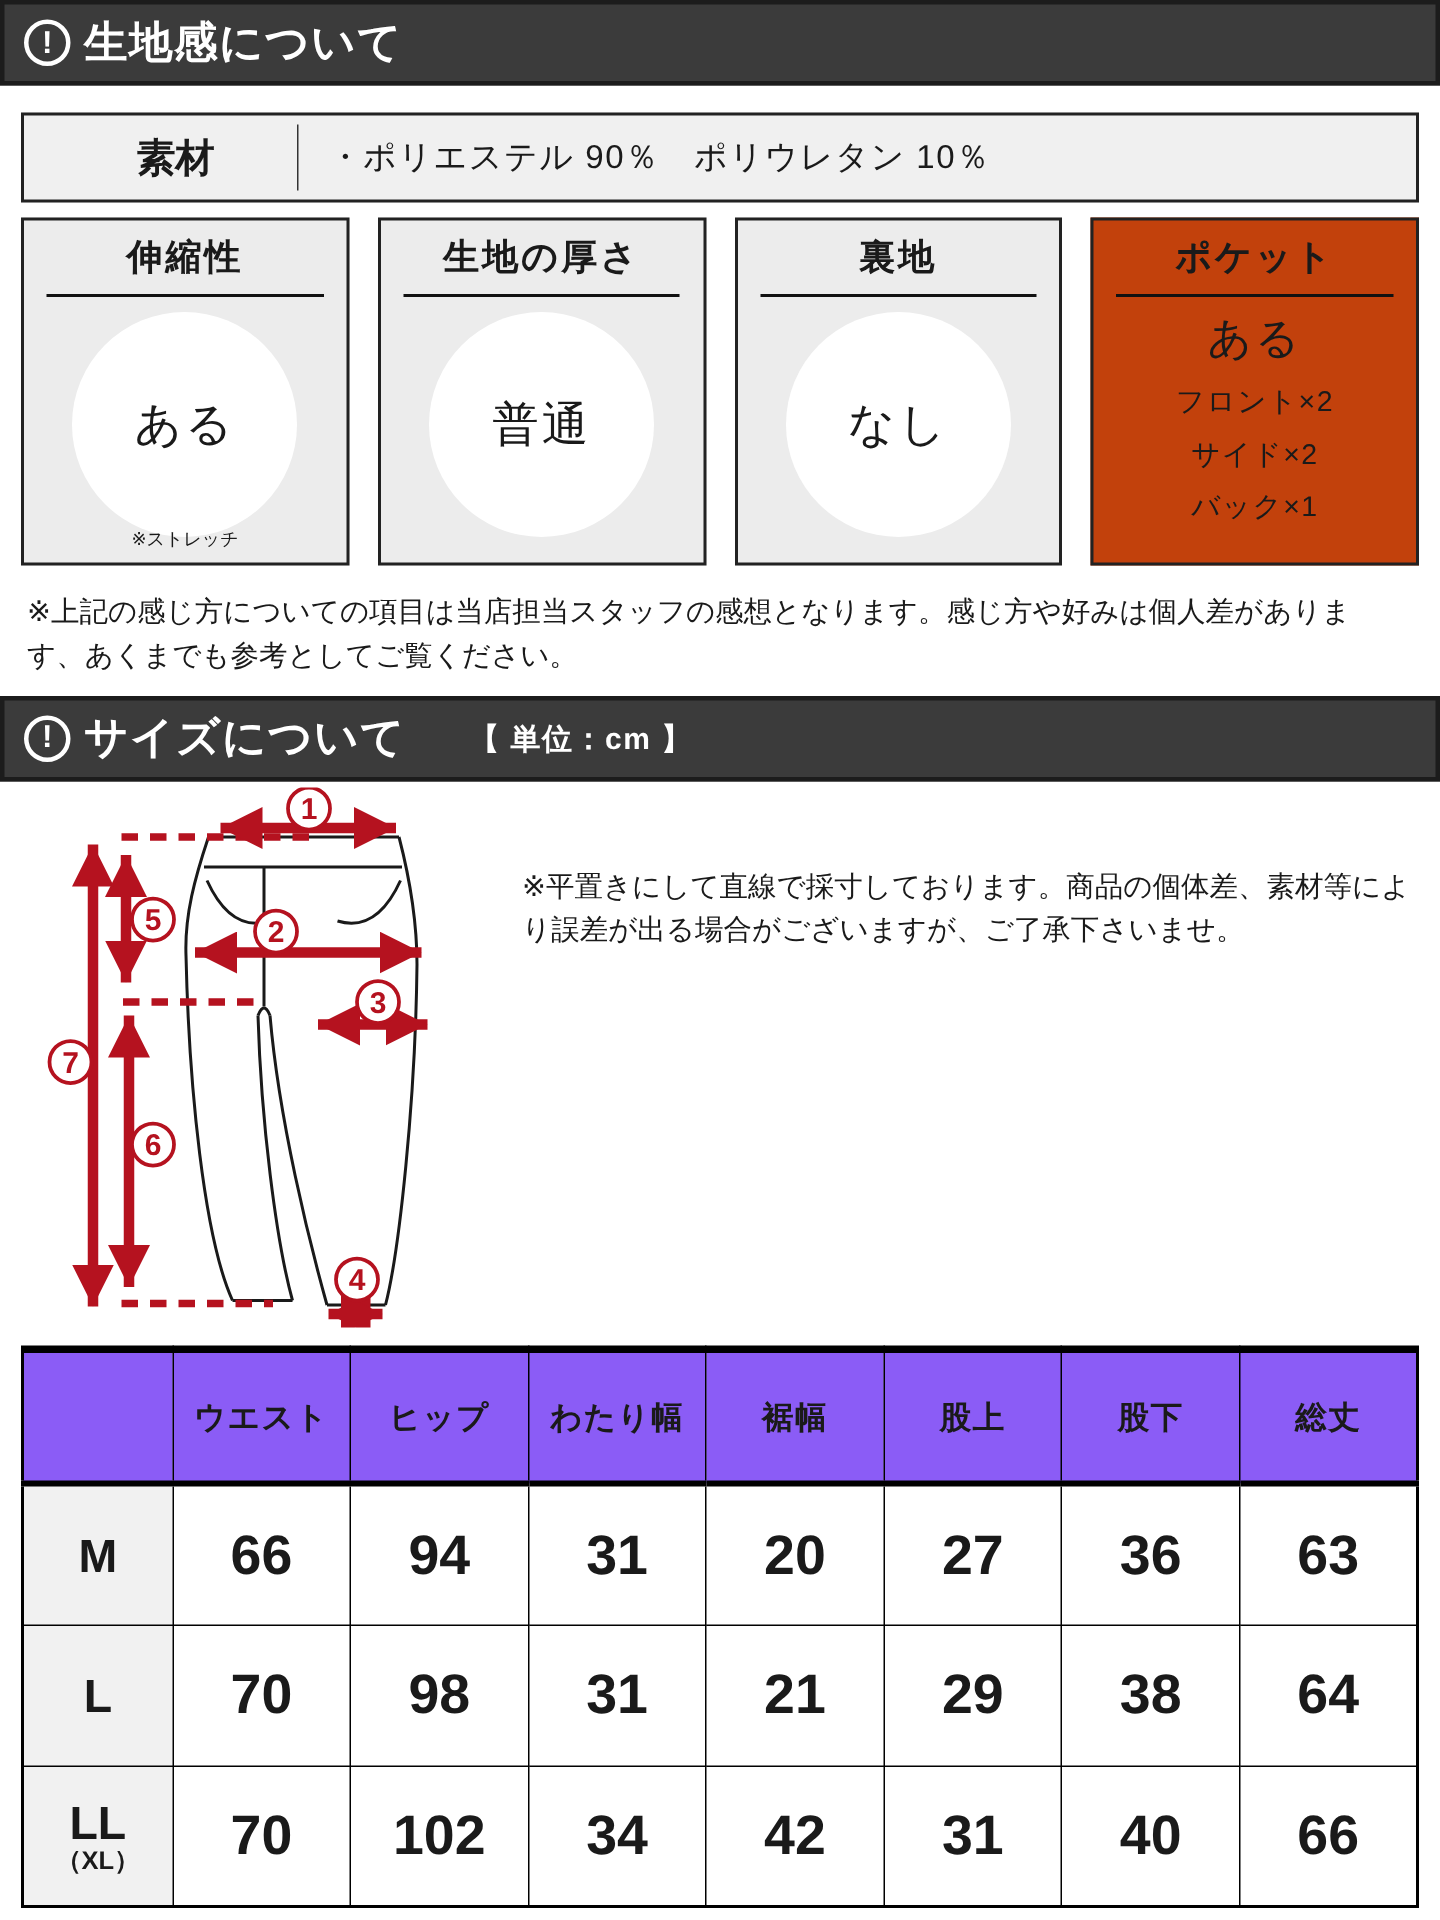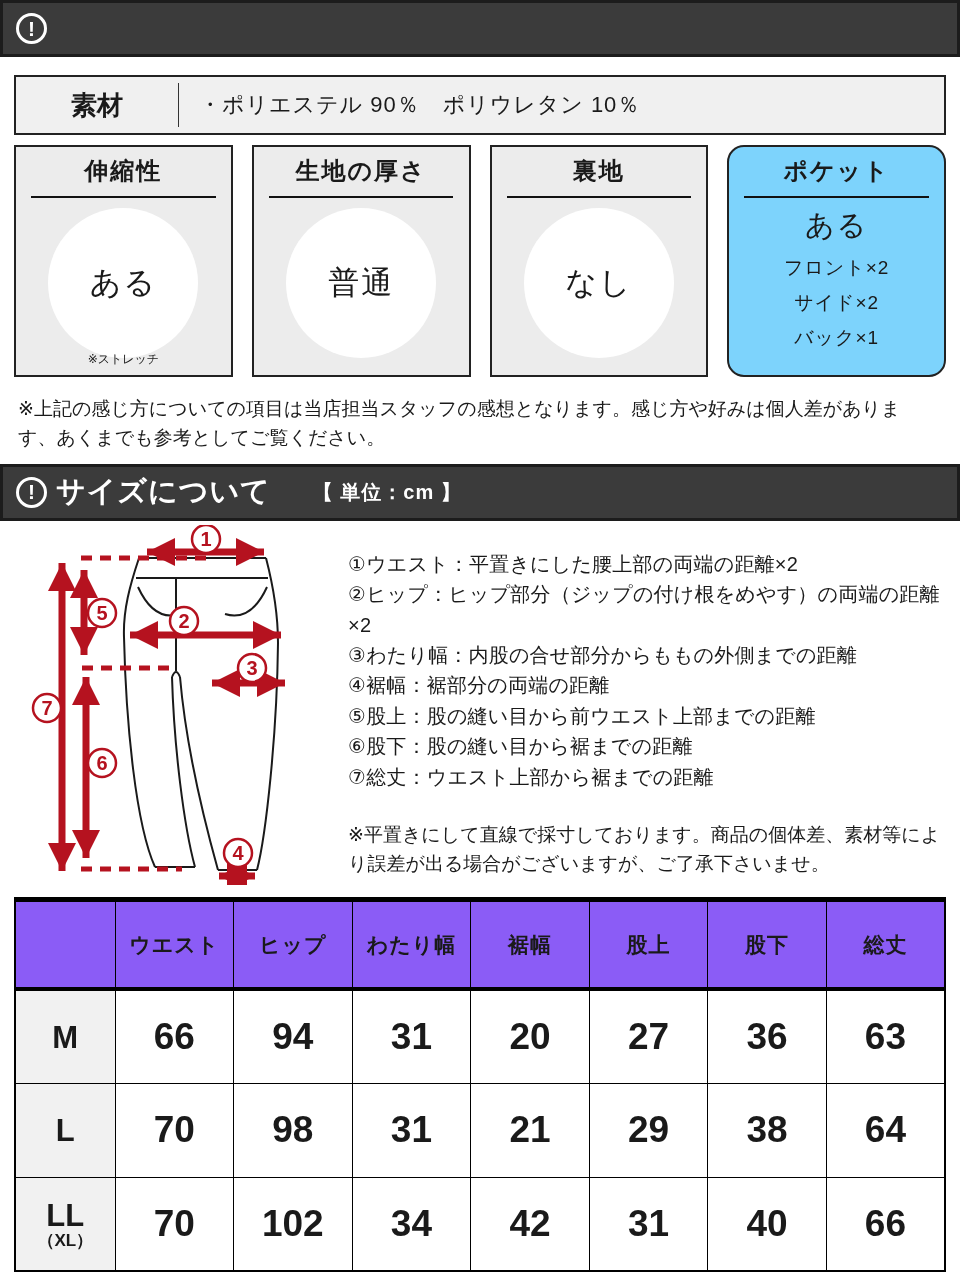--- a/index.html
+++ b/index.html
@@ -11,30 +11,30 @@
   .band { height:57px; background:#3b3b3b; border:3px solid #1c1c1c;
     display:flex; align-items:center; padding:0 13px; color:#fff; }
   .bang { width:31px; height:31px; border:3px solid #fff; border-radius:50%;
     display:inline-flex; align-items:center; justify-content:center;
     font-size:21px; font-weight:bold; flex:0 0 auto; }
   .band h1 { font-size:29px; font-weight:bold; margin-left:9px; letter-spacing:1px; }
   .band .unit { font-size:20px; font-weight:bold; margin-left:42px; letter-spacing:1px; }
 
   
   .material-row { margin:18px 14px 0 14px; height:60px; background:#f0f0f0;
-    border:2px solid #222; display:flex; align-items:center; }
+    border:2px solid #222; display:flex; align-items:center;padding-left:20px; }
   .material-label { width:162px; text-align:center; font-size:26px; font-weight:bold; }
   .material-divider { width:1px; height:44px; background:#333; }
   .material-value { font-size:22px; padding-left:20px; letter-spacing:1px; }
 
   
   .spec-boxes { display:flex; gap:19px; margin:10px 14px 0 14px; }
   .spec-box { flex:1 1 0; height:232px; background:#ececec; border:2px solid #222;
     position:relative; text-align:center; }
-  .spec-box.pocket { background:#7dd3fc;border-radius:17px; }
+  .spec-box.pocket { background:#c2410c; }
   .spec-title { margin:8px auto 0 auto; width:86%; font-size:24px; font-weight:bold;
     padding-bottom:9px; border-bottom:2px solid #111; letter-spacing:2px; }
   .spec-circle { width:150px; height:150px; border-radius:50%; background:#fff;
     margin:10px auto 0 auto; display:flex; align-items:center; justify-content:center;
     font-size:31px; letter-spacing:2px; }
   .spec-note { position:absolute; bottom:7px; left:0; width:100%; font-size:12px; }
   .pocket-value { font-size:29px; margin-top:8px; letter-spacing:2px; }
   .pocket-line { font-size:19px; margin-top:9px; letter-spacing:1px; }
 
   
@@ -61,20 +61,21 @@
   .size-table tbody td.size-cell { background:#f1f1f1; font-size:31px; line-height:1.0; }
   .size-sub { display:block; font-size:17px; font-weight:bold; margin-top:1px; }
 </style>
 </head>
 <body>
 
 <div class="page">
 
   <header class="band">
     <span class="bang">!</span>
+    <h1>生地感について</h1>
   </header>
 
   <div class="material-row">
     <div class="material-label">素材</div>
     <div class="material-divider"></div>
     <div class="material-value">・ポリエステル 90％　ポリウレタン 10％</div>
   </div>
 
   <div class="spec-boxes">
     <div class="spec-box">
@@ -164,29 +165,20 @@
         <circle cx="88" cy="88" r="14" fill="#fff" stroke="#b5121f" stroke-width="2.5"></circle>
         <text x="88" y="95" fill="#b5121f">5</text>
         <circle cx="88" cy="238" r="14" fill="#fff" stroke="#b5121f" stroke-width="2.5"></circle>
         <text x="88" y="245" fill="#b5121f">6</text>
         <circle cx="33" cy="183" r="14" fill="#fff" stroke="#b5121f" stroke-width="2.5"></circle>
         <text x="33" y="190" fill="#b5121f">7</text>
       </g>
     </svg>
 
     <div class="measure-col">
-      <ul class="measure-list">
-        <li>①ウエスト：平置きにした腰上部の両端の距離×2</li>
-        <li>②ヒップ：ヒップ部分（ジップの付け根をめやす）の両端の距離×2</li>
-        <li>③わたり幅：内股の合せ部分からももの外側までの距離</li>
-        <li>④裾幅：裾部分の両端の距離</li>
-        <li>⑤股上：股の縫い目から前ウエスト上部までの距離</li>
-        <li>⑥股下：股の縫い目から裾までの距離</li>
-        <li>⑦総丈：ウエスト上部から裾までの距離</li>
-      </ul>
       <p class="measure-note">※平置きにして直線で採寸しております。商品の個体差、素材等により誤差が出る場合がございますが、ご了承下さいませ。</p>
     </div>
   </div>
 
   <table class="size-table">
     <colgroup>
       <col style="width:100px">
       <col>
         <col>
         <col>

